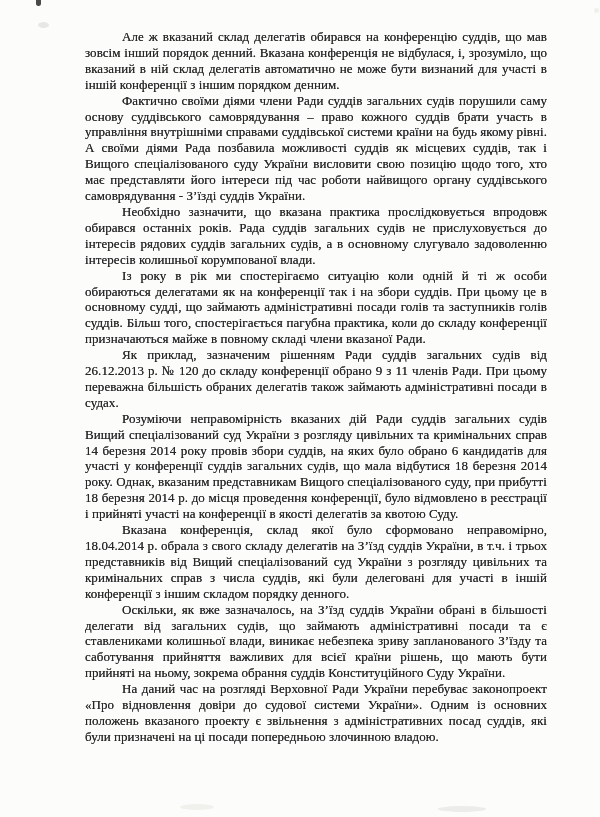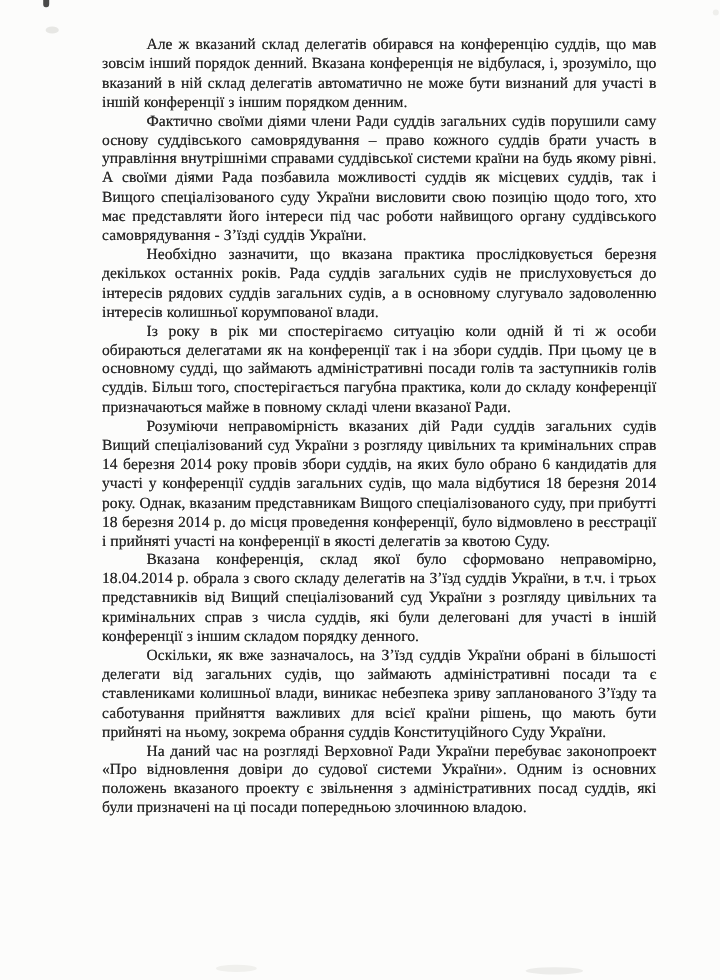--- a/index.html
+++ b/index.html
@@ -84,21 +84,22 @@
 
   <div class="artifact speck-top"></div>
   <div class="artifact smudge-top"></div>
   <div class="artifact smudge-bottom-left"></div>
   <div class="artifact smudge-bottom-right"></div>
   <div class="artifact smudge-right-edge"></div>
 
   <div class="text-block">
     <p>Але ж вказаний склад делегатів обирався на конференцію суддів, що мав зовсім інший порядок денний. Вказана конференція не відбулася, і, зрозуміло, що вказаний в ній склад делегатів автоматично не може бути визнаний для участі в іншій конференції з іншим порядком денним.</p>
     <p>Фактично своїми діями члени Ради суддів загальних судів порушили саму основу суддівського самоврядування – право кожного суддів брати участь в управління внутрішніми справами суддівської системи країни на будь якому рівні. А своїми діями Рада позбавила можливості суддів як місцевих суддів, так і Вищого спеціалізованого суду України висловити свою позицію щодо того, хто має представляти його інтереси під час роботи найвищого органу суддівського самоврядування - З’їзді суддів України.</p>
-    <p>Необхідно зазначити, що вказана практика прослідковується березня декількох останніх років. Рада суддів загальних судів не прислуховується до інтересів рядових суддів загальних судів, а в основному слугувало задоволенню інтересів колишньої корумпованої влади.</p>
+    <p>Необхідно зазначити, що вказана практика прослідковується впродовж обирався останніх років. Рада суддів загальних судів не прислуховується до інтересів рядових суддів загальних судів, а в основному слугувало задоволенню інтересів колишньої корумпованої влади.</p>
     <p>Із року в рік ми спостерігаємо ситуацію коли одній й ті ж особи обираються делегатами як на конференції так і на збори суддів. При цьому це в основному судді, що займають адміністративні посади голів та заступників голів суддів. Більш того, спостерігається пагубна практика, коли до складу конференції призначаються майже в повному складі члени вказаної Ради.</p>
+    <p>Як приклад, зазначеним рішенням Ради суддів загальних судів від 26.12.2013 р. № 120 до складу конференції обрано 9 з 11 членів Ради. При цьому переважна більшість обраних делегатів також займають адміністративні посади в судах.</p>
     <p>Розуміючи неправомірність вказаних дій Ради суддів загальних судів Вищий спеціалізований суд України з розгляду цивільних та кримінальних справ 14 березня 2014 року провів збори суддів, на яких було обрано 6 кандидатів для участі у конференції суддів загальних судів, що мала відбутися 18 березня 2014 року. Однак, вказаним представникам Вищого спеціалізованого суду, при прибутті 18 березня 2014 р. до місця проведення конференції, було відмовлено в реєстрації і прийняті участі на конференції в якості делегатів за квотою Суду.</p>
     <p>Вказана конференція, склад якої було сформовано неправомірно, 18.04.2014 р. обрала з свого складу делегатів на З’їзд суддів України, в т.ч. і трьох представників від Вищий спеціалізований суд України з розгляду цивільних та кримінальних справ з числа суддів, які були делеговані для участі в іншій конференції з іншим складом порядку денного.</p>
     <p>Оскільки, як вже зазначалось, на З’їзд суддів України обрані в більшості делегати від загальних судів, що займають адміністративні посади та є ставлениками колишньої влади, виникає небезпека зриву запланованого З’їзду та саботування прийняття важливих для всієї країни рішень, що мають бути прийняті на ньому, зокрема обрання суддів Конституційного Суду України.</p>
     <p>На даний час на розгляді Верховної Ради України перебуває законопроект «Про відновлення довіри до судової системи України». Одним із основних положень вказаного проекту є звільнення з адміністративних посад суддів, які були призначені на ці посади попередньою злочинною владою.</p>
   </div>
 
 </div>
 
 </body></html>

